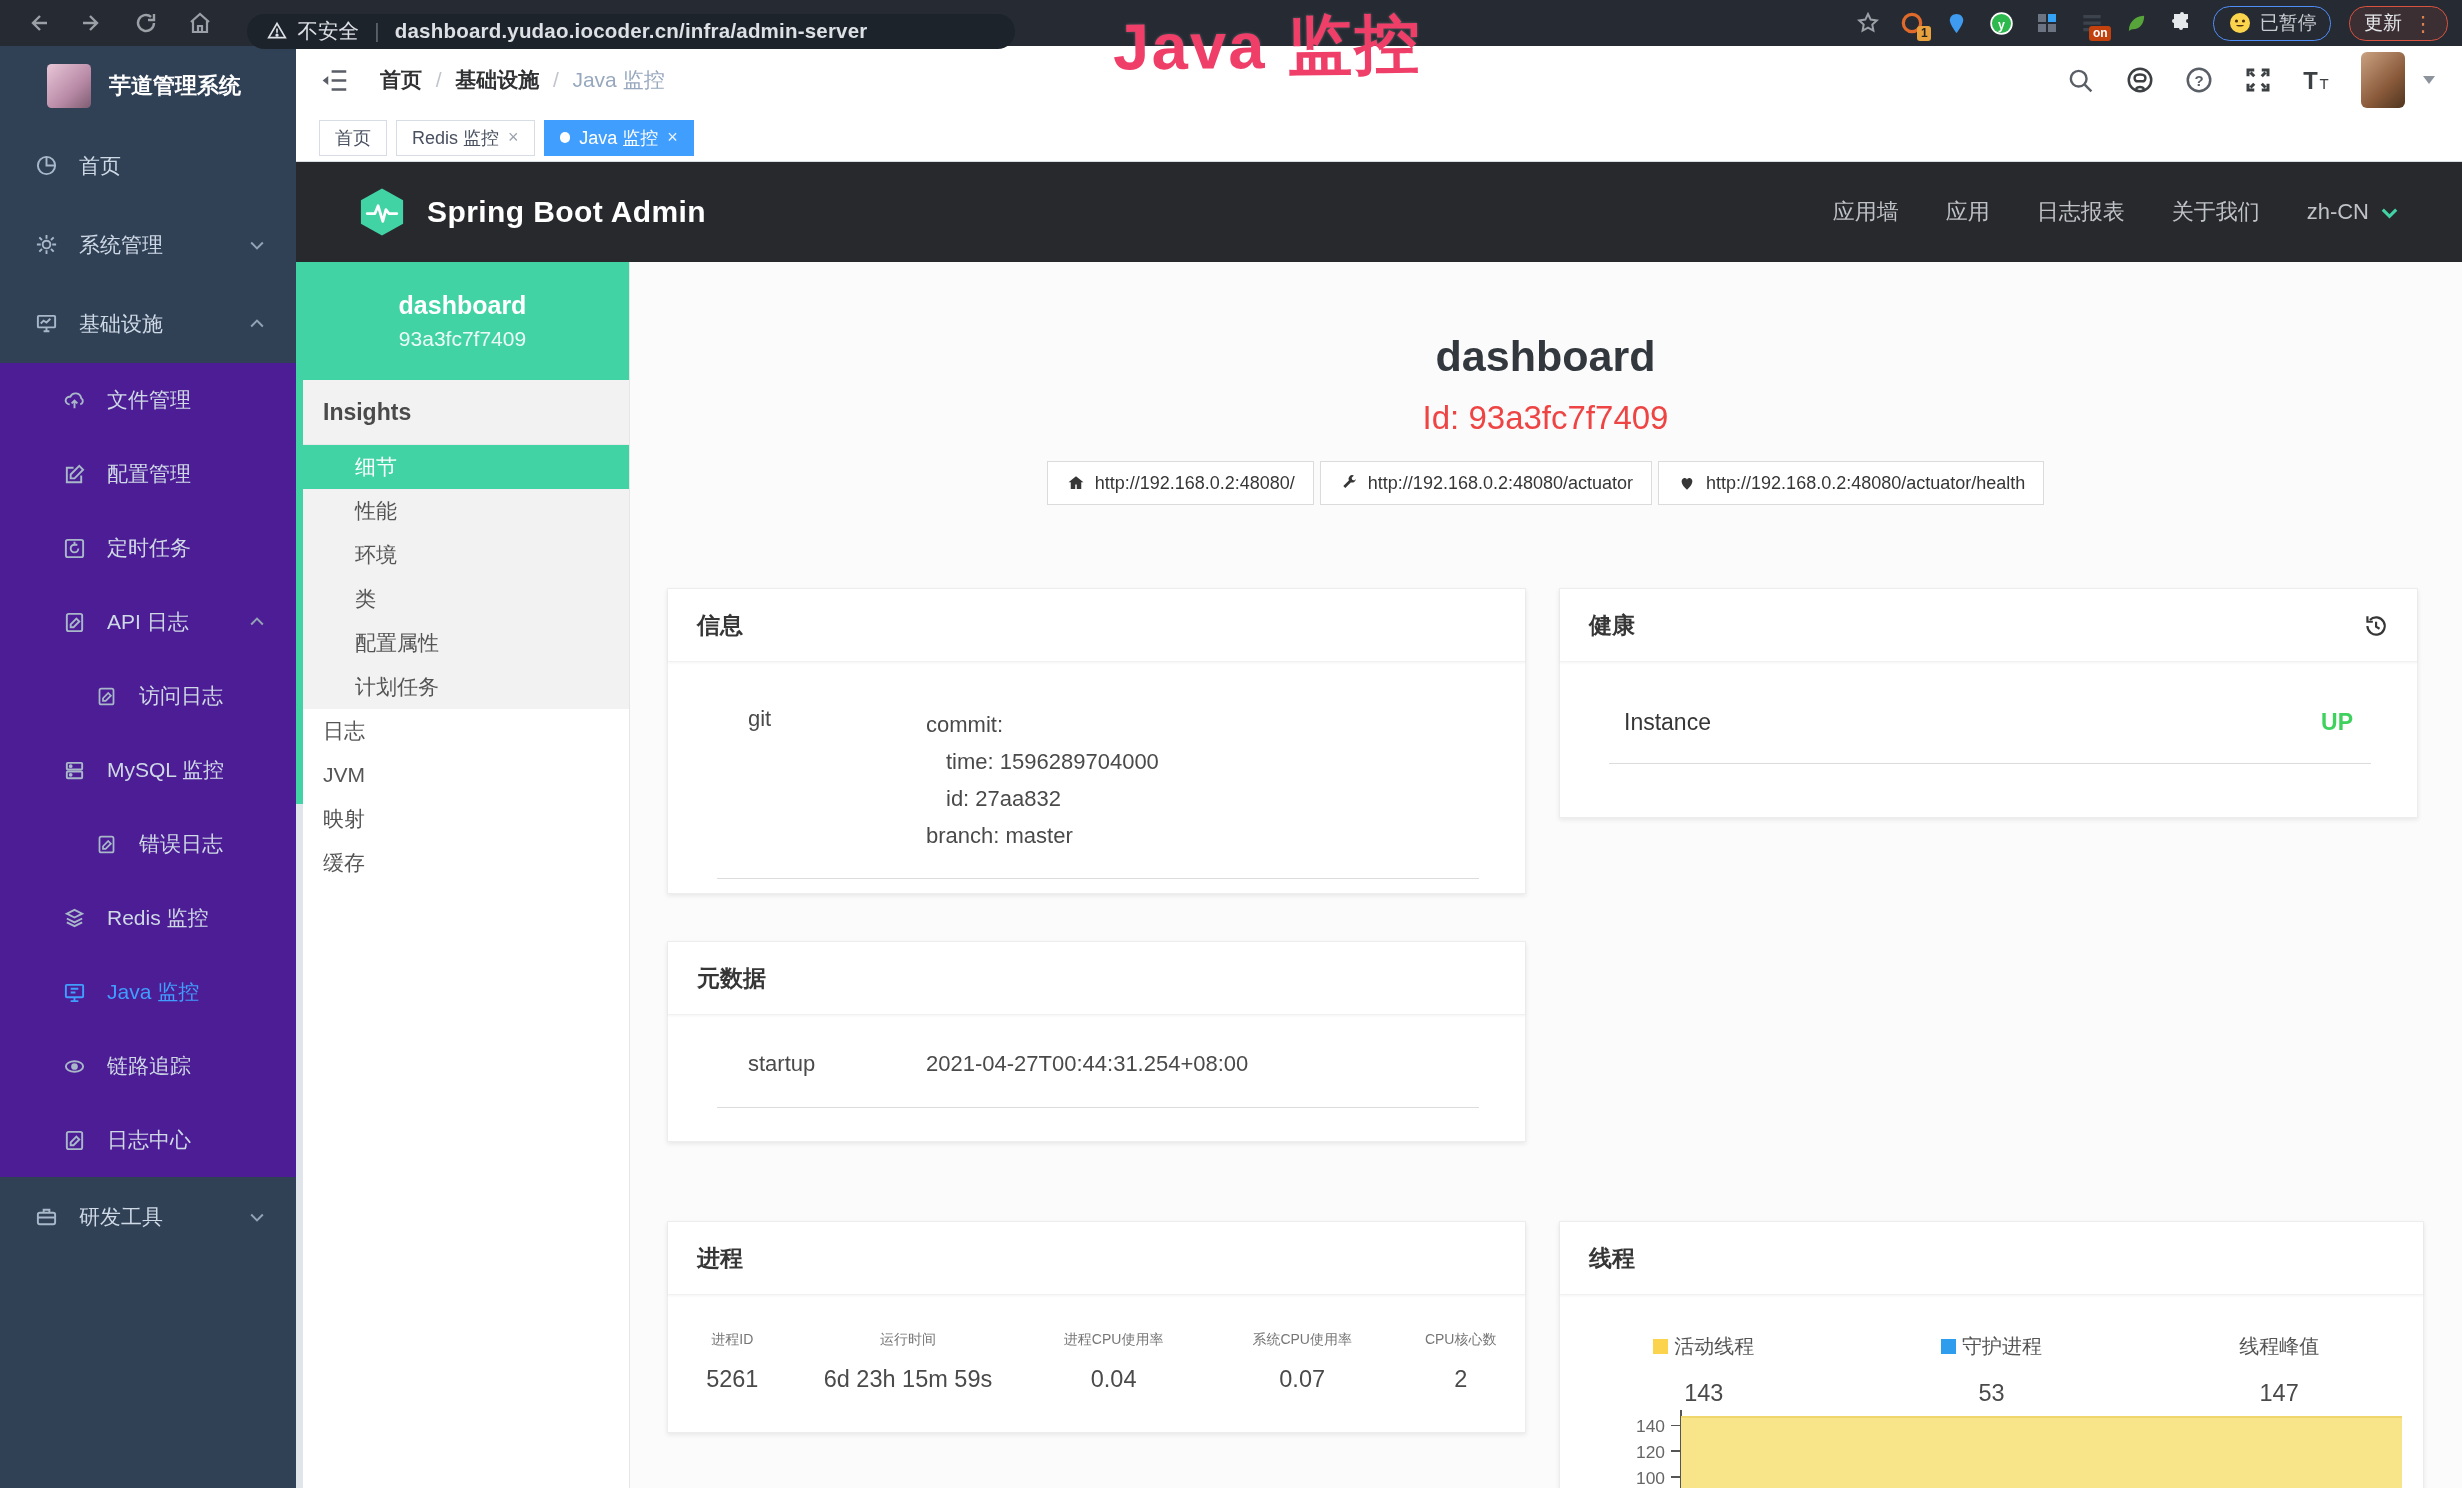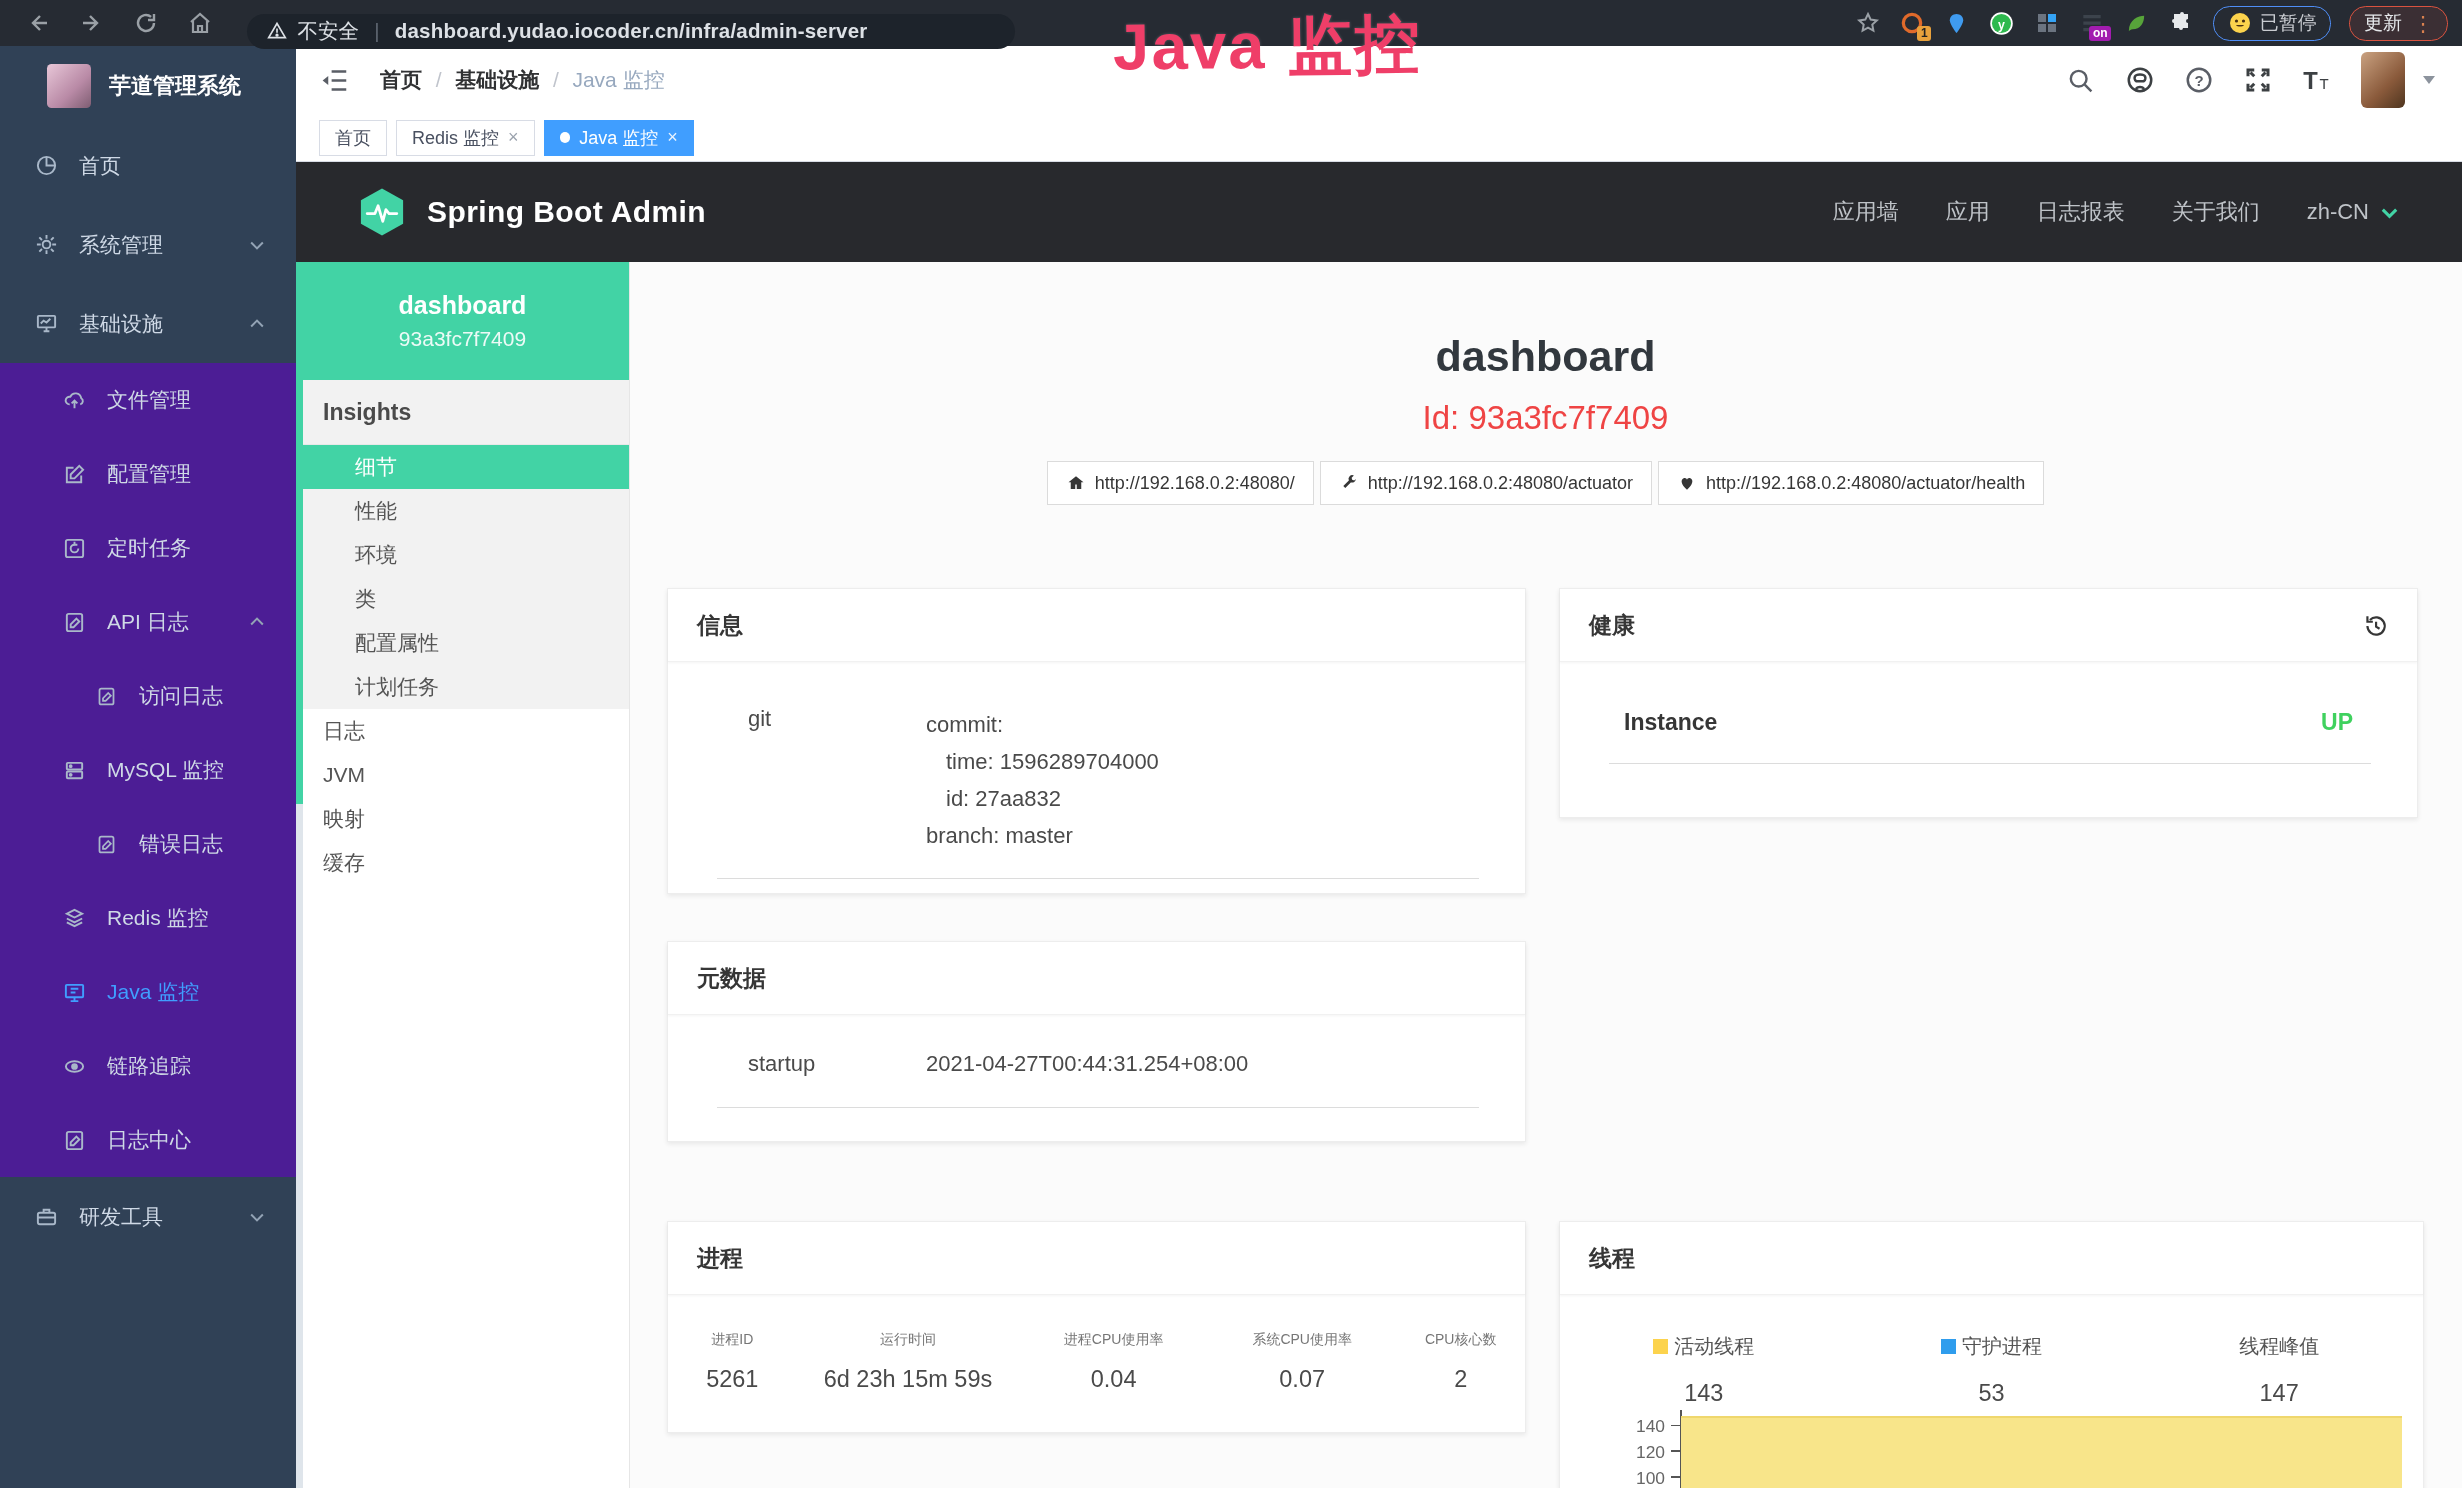--- a/index.html
+++ b/index.html
@@ -14,21 +14,21 @@
   .b-nav{display:flex;gap:30px;margin-left:26px;color:#9aa0a6;}
   .b-nav .ic{width:24px;height:24px;}
   .url-pill{margin-left:35px;height:35px;width:728px;background:#1d232b;border-radius:17.4px;
             display:flex;align-items:center;padding:0 20px;color:#dde1e6;font-size:20.5px;gap:10.6px;margin-top:16px;}
   .url-sep{color:#5f6671;margin:0 4.6px;}
   .url-text{letter-spacing:0.2px;font-weight:600;}
   .b-right{margin-left:auto;display:flex;align-items:center;gap:18px;margin-right:13.7px;}
   .ext{width:27px;height:27px;border-radius:6px;position:relative;display:flex;align-items:center;justify-content:center;}
   .ext-badge{position:absolute;right:-6px;bottom:-4.6px;background:#e8a13c;color:#222;font-size:12px;
              border-radius:3px;padding:0.8px 3.8px;font-weight:700;}
-  .ext-badge.green{background:#a21caf;color:#fff;}
+  .ext-badge.green{background:#c2410c;color:#fff;}
   .pill{height:33px;border-radius:16.7px;display:flex;align-items:center;gap:7.6px;padding:0 13.7px;
         font-size:19px;}
   .pill.paused{border:1.5px solid #4f8ef7;color:#c9ccd1;}
   .pill.update{border:1.5px solid #d9523f;background:rgba(217,82,63,.12);color:#e3e6e9;gap:10.6px;}
   .kebab{color:#d9814f;font-size:21px;letter-spacing:0;line-height:1;}
 
   
   .app-sidebar{position:absolute;left:0;top:46px;width:296px;bottom:0;background:#304156;z-index:5;}
   .brand-row{height:80px;display:flex;align-items:center;gap:18px;padding-left:47px;}
   .brand-avatar{width:44px;height:44px;border-radius:4.6px;background:linear-gradient(135deg,#e8c7d8,#b98aa6 60%,#7e5d72);}
@@ -110,21 +110,21 @@
   .card-title{font-size:23px;font-weight:700;color:#363636;}
   .card-head .ic.right{margin-left:auto;width:27px;height:27px;color:#363636;}
 
   .kv-row{display:flex;padding-top:44px;padding-left:80px;font-size:22px;color:#4a4a4a;}
   .kv-key{width:178px;flex:none;}
   .kv-lines div{line-height:37px;}
   .kv-indent{padding-left:20px;}
   .kv-underline{margin:24px 0 0 49px;width:762px;border-bottom:1.5px solid #dcdcdc;}
 
   .health-row{display:flex;align-items:center;padding:47px 64px 0 64px;font-size:23px;color:#363636;}
-  .health-key{font-weight:700;}
+  .health-key{font-weight:400;}
   .health-val{margin-left:auto;font-weight:700;color:#3fd15e;}
   .health-underline{margin:27px 0 0 49px;width:762px;border-bottom:1.5px solid #dcdcdc;}
 
   .proc-grid{display:grid;grid-template-columns:15% 26% 22% 22% 15%;text-align:center;
              padding-top:36px;}
   .proc-h{font-size:14px;color:#767676;}
   .proc-v{font-size:23.5px;color:#4a4a4a;margin-top:16.7px;}
 
   .legend-grid{display:grid;grid-template-columns:1fr 1fr 1fr;text-align:center;padding-top:38px;}
   .leg-label{font-size:20px;color:#555;display:inline-flex;align-items:center;gap:6px;}

